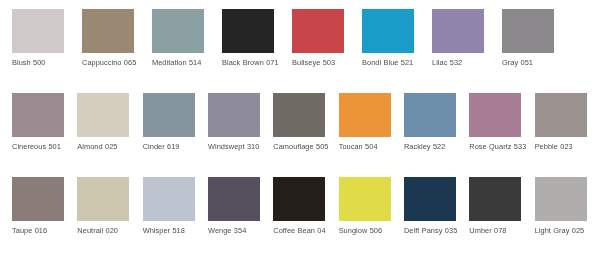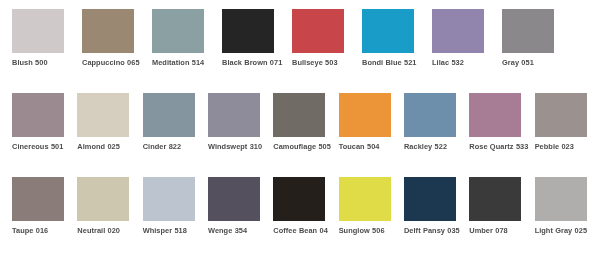--- a/index.html
+++ b/index.html
@@ -15,21 +15,20 @@
     overflow: hidden;
   }
 
   #swatch-grid {
     width: 600px;
     height: 261px;
     box-sizing: border-box;
     padding: 9px 0 0 0;
     display: flex;
     flex-direction: column;
-    font-weight: bold;
   }
 
   .swatch-row {
     display: flex;
     flex-direction: row;
     height: 85px;
     padding-left: 12px;
   }
 
   .swatch-cell {
@@ -98,21 +97,21 @@
       <div class="swatch-cell">
         <div class="swatch-chip" style="background-color: rgb(155, 139, 145);"></div>
         <div class="swatch-label">Cinereous 501</div>
       </div>
       <div class="swatch-cell">
         <div class="swatch-chip" style="background-color: rgb(214, 207, 192);"></div>
         <div class="swatch-label">Almond 025</div>
       </div>
       <div class="swatch-cell">
         <div class="swatch-chip" style="background-color: rgb(132, 149, 159);"></div>
-        <div class="swatch-label">Cinder 822</div>
+        <div class="swatch-label">Cinder 619</div>
       </div>
       <div class="swatch-cell">
         <div class="swatch-chip" style="background-color: rgb(142, 139, 154);"></div>
         <div class="swatch-label">Windswept 310</div>
       </div>
       <div class="swatch-cell">
         <div class="swatch-chip" style="background-color: rgb(112, 108, 101);"></div>
         <div class="swatch-label">Camouflage 505</div>
       </div>
       <div class="swatch-cell">

